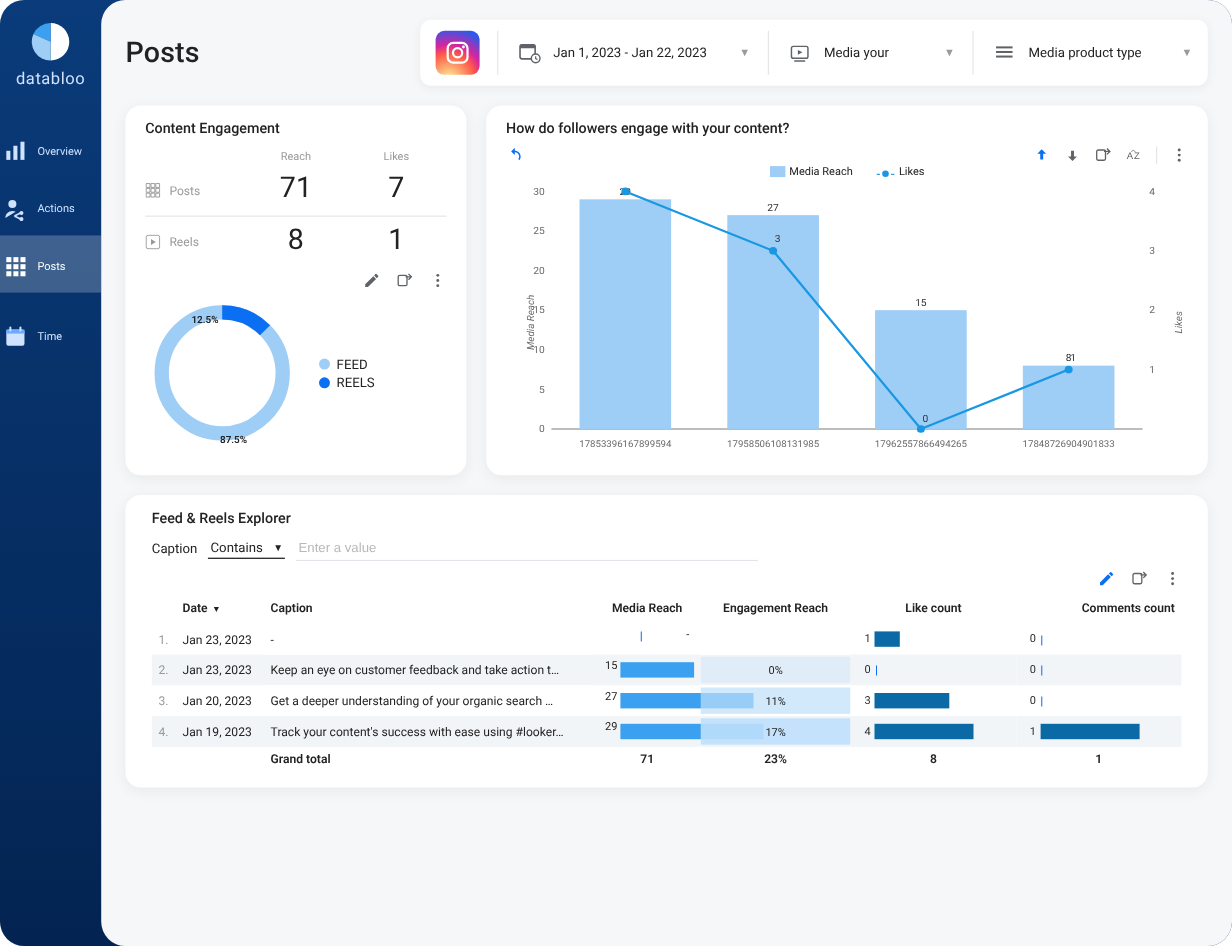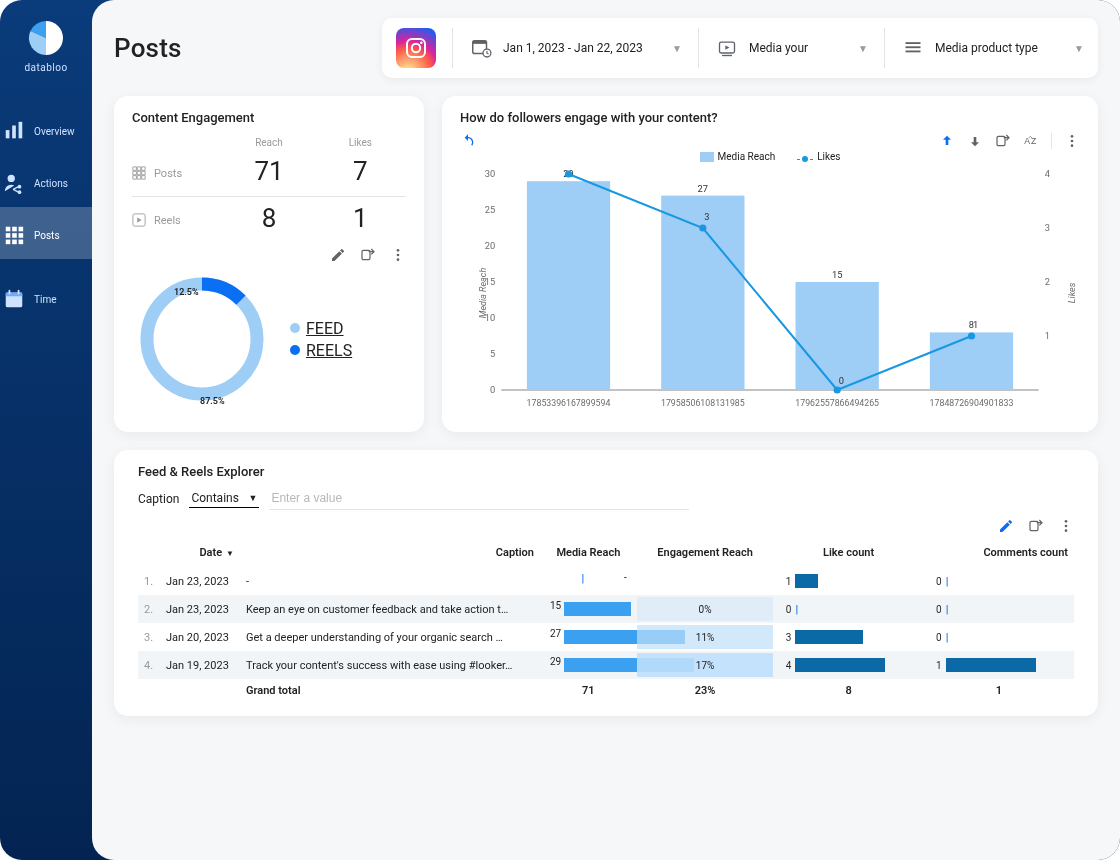--- a/index.html
+++ b/index.html
@@ -43,21 +43,21 @@
     flex-direction: column;
     align-items: center;
     color: #cfe2ff;
   }
   .brand { display:flex; flex-direction:column; align-items:center; gap:4px; margin-bottom:30px; }
   .brand-mark {
     width: 40px; height: 40px;
     border-radius: 50%;
     background-repeat:no-repeat;
   }
-  .brand-name { font-size: 10px; letter-spacing: .5px; }
+  .brand-name { font-size: 15px; letter-spacing: .5px; }
   .nav-item {
     width: 100%;
     padding: 14px 0 10px;
     display: flex; align-items: center;
     gap: 6px;
     color: #cfe2ff;
     font-size: 10px;
     cursor: pointer;
   }
   .nav-item.active { background: rgba(255,255,255,0.22); }
@@ -134,21 +134,21 @@
   .eng-divider { grid-column: 1 / -1; height:1px; background: var(--border); }
 
   .card-toolbar { display:flex; justify-content:flex-end; gap:14px; margin-top:4px; }
   .tb-ico { width:16px; height:16px; cursor:pointer; color: var(--icon-gray);}
   .tb-ico svg { width:16px; height:16px; fill: currentColor; }
 
   .donut-wrap { display:flex; align-items:center; gap:18px; margin-top:6px; }
   .donut { position:relative; width:140px; height:140px; }
   .donut svg { transform: rotate(-90deg); }
   .donut .lbl { position:absolute; font-size:9px; font-weight:600;text-align:center; }
-  .legend { font-size:16px;text-decoration:underline; }
+  .legend { font-size:12px; }
   .legend-item { display:flex; align-items:center; gap:6px; margin:3px 0; }
   .swatch { width:10px; height:10px; border-radius:50%; }
 
   
   .chart-header { display:flex; align-items:center; }
   .undo-ico { color: var(--blue-accent); cursor:pointer; }
   .chart-toolbar { display:flex; gap:12px; }
   .chart-toolbar .tb-ico { color: var(--icon-gray); }
   .chart-legend { display:flex; justify-content:center; gap:22px; font-size:10px; margin:2px 0 6px; }
   .chart-legend .sw-box { width:14px; height:10px; background:var(--blue-bar); display:inline-block; margin-right:4px; vertical-align:middle;}
@@ -163,21 +163,21 @@
   
   .card-table { padding: 14px 24px 14px; }
   .table-filter { display:flex; align-items:center; gap:10px; font-size:12px; margin:8px 0 4px; }
   .tf-select { display:flex; align-items:center; gap:6px; border-bottom:1px solid #000; padding:2px 2px; font-size:12px; cursor:pointer; min-width:70px;}
   .tf-input { flex:1; max-width: 420px; border:none; border-bottom:1px solid var(--border); padding:4px 2px; font-size:12px; outline:none; }
   .tf-input::placeholder { color:#b8b8b8; }
 
   .table-toolbar { display:flex; justify-content:flex-end; gap:14px; margin-top:8px; }
 
   table.explorer { width:100%; border-collapse:collapse; font-size:11px; margin-top:4px; }
-  table.explorer th { text-align:right; font-weight:600; padding:8px 6px; font-size:11px; }
+  table.explorer th { text-align:left; font-weight:600; padding:8px 6px; font-size:11px; }
   table.explorer th.num, table.explorer td.num { text-align:center; }
   table.explorer th.right, table.explorer td.right { text-align:right; }
   table.explorer td { padding:5px 6px; vertical-align:middle; }
   table.explorer tbody tr:nth-child(even) { background: var(--row-alt); }
   .idx { color: var(--txt-sub); width:22px; }
   .date-col { width:80px; }
   .caption-col { width:300px; white-space:nowrap; overflow:hidden; text-overflow:ellipsis; max-width:300px; }
 
   .bar-cell { position:relative; height:18px; }
   .bar-cell .bar { position:absolute; top:2px; bottom:2px; background:#3aa0ef; }

